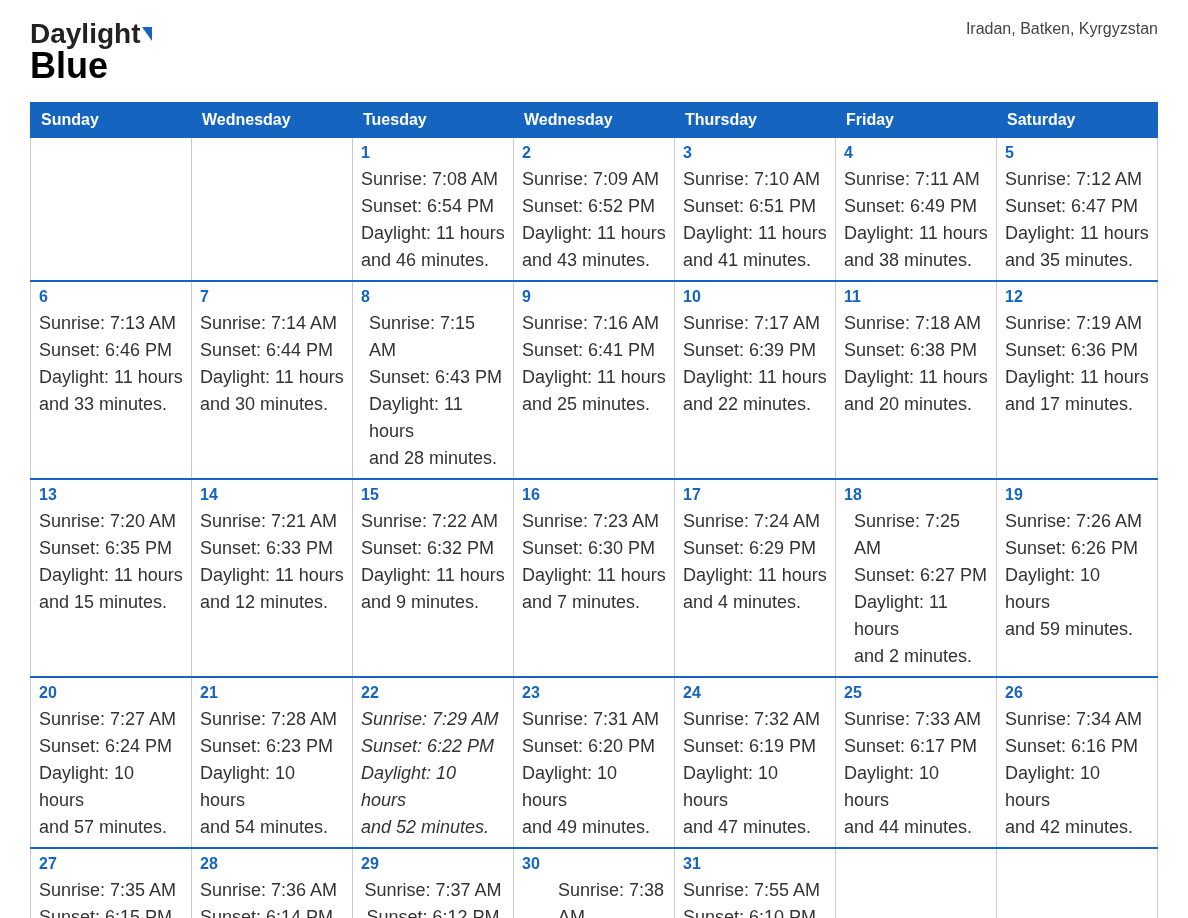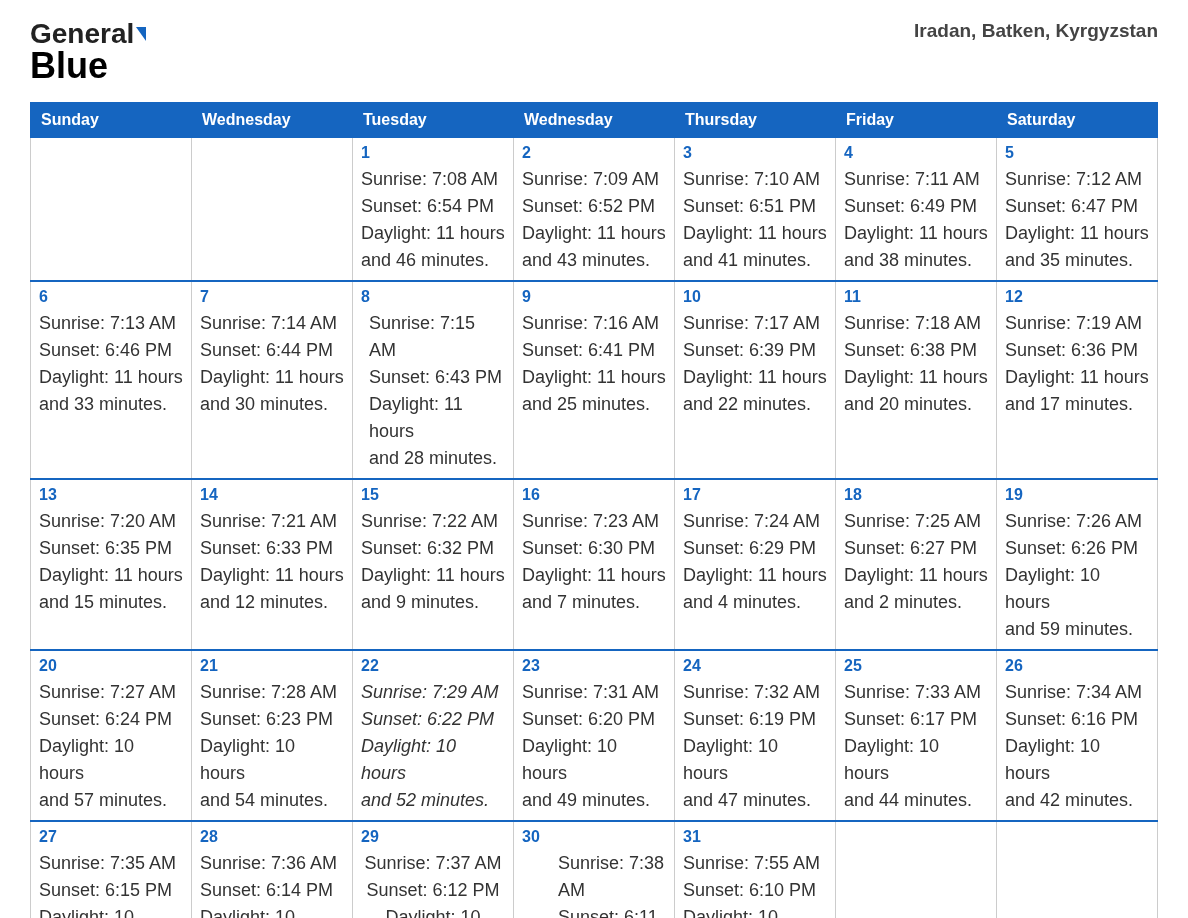--- a/index.html
+++ b/index.html
@@ -49,22 +49,22 @@
     .title-block {
       text-align: right;
     }
     .title-block h1 {
       font-size: 52px;
       font-weight: bold;
       color: #222;
       line-height: 1.1;
     }
     .title-block h2 {
-      font-size: 19px;
-      font-weight: bold;
+      font-size: 16px;
+      font-weight: normal;
       color: #444;
     }
     .calendar {
       width: 100%;
       border-collapse: collapse;
       table-layout: fixed;
     }
     .calendar thead th {
       background: #1565c0;
       color: #fff;
@@ -100,21 +100,21 @@
     .empty-cell {
       background: #fff;
     }
   </style>
 </head>
 <body>
 
 <div class="header">
   <div class="logo">
     <div class="logo-row">
-      <span class="logo-text-general">General</span>
+      <span class="logo-text-general">Daylight</span>
       <span class="logo-triangle"></span>
     </div>
     <span class="logo-text-blue">Blue</span>
   </div>
   <div class="title-block">
     <h2>Iradan, Batken, Kyrgyzstan</h2>
   </div>
 </div>
 
 <table class="calendar">
@@ -251,21 +251,21 @@
         </td>
         <td>
           <span class="day-num">17</span>
           <div class="day-info" style="white-space: pre-line;">Sunrise: 7:24 AM
 Sunset: 6:29 PM
 Daylight: 11 hours
 and 4 minutes.</div>
         </td>
         <td>
           <span class="day-num">18</span>
-          <div class="day-info" style="white-space: pre-line;">Sunrise: 7:25 AM
+          <div class="day-info" style="white-space: pre-line; margin-left: 10px;">Sunrise: 7:25 AM
 Sunset: 6:27 PM
 Daylight: 11 hours
 and 2 minutes.</div>
         </td>
         <td>
           <span class="day-num">19</span>
           <div class="day-info" style="white-space: pre-line;">Sunrise: 7:26 AM
 Sunset: 6:26 PM
 Daylight: 10 hours
 and 59 minutes.</div>

